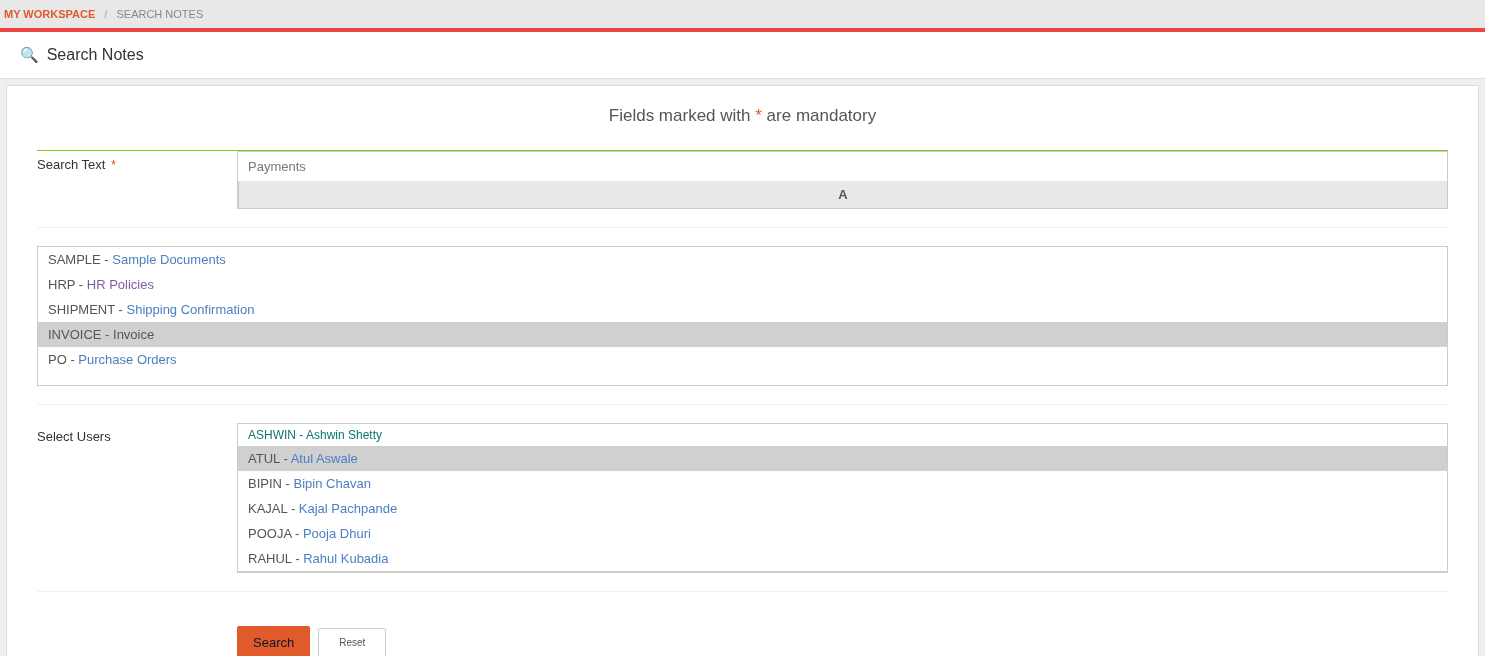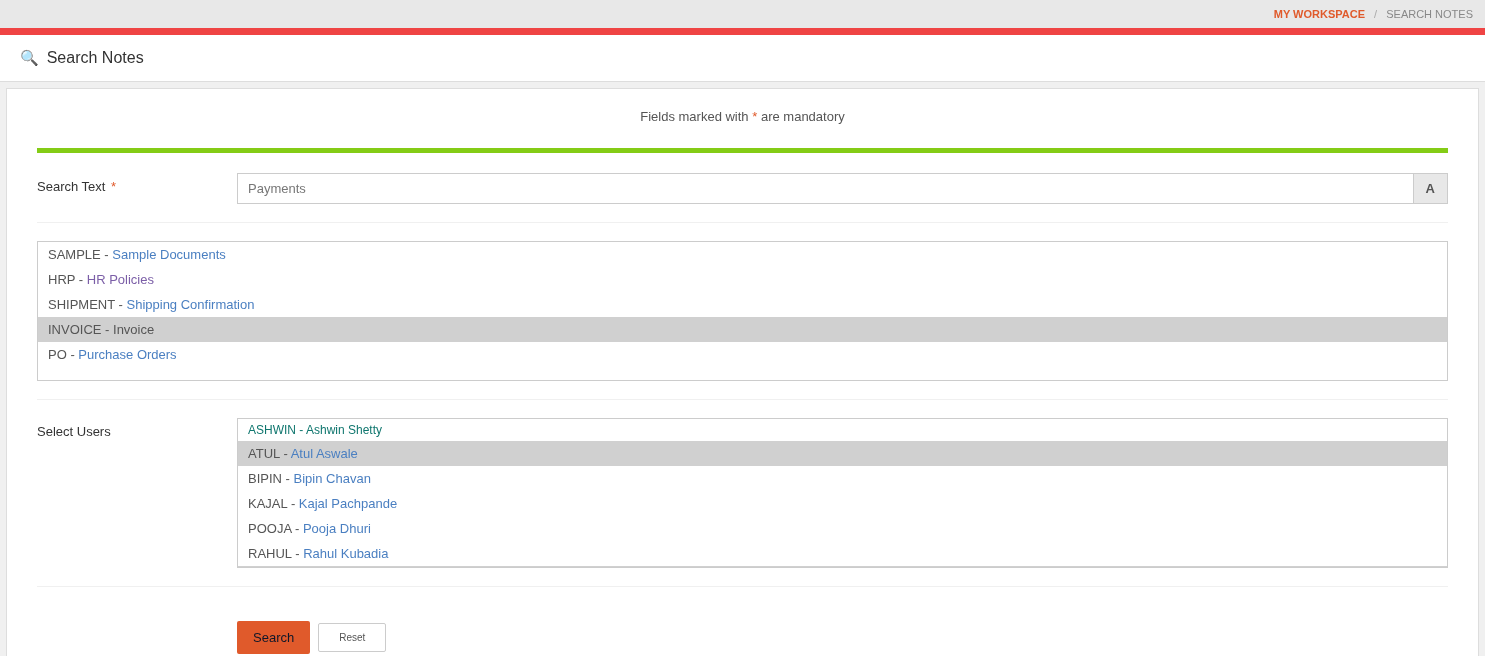--- a/index.html
+++ b/index.html
@@ -1,24 +1,23 @@
 <!DOCTYPE html>
 <html><head>
   <meta charset="utf-8">
   <style>
     * { box-sizing: border-box; margin: 0; padding: 0; }
     body { font-family: Arial, sans-serif; font-size: 13px; background: #f0f0f0; color: #333; }
 
     .breadcrumb-bar {
       background: #e8e8e8;
-      padding: 8px 12px;
+      padding: 8px 4px;
       font-size: 11px;
       color: #888;
-      border-bottom: 7px solid #ef4444;
-      text-align: right;
+      border-bottom: 4px solid #ef4444;
     }
     .breadcrumb-bar .workspace {
       color: #e05a2b;
       font-weight: bold;
     }
     .breadcrumb-bar .separator {
       margin: 0 6px;
       color: #aaa;
     }
     .breadcrumb-bar .current {
@@ -49,30 +48,29 @@
       background: #fff;
       margin: 6px;
       border: 1px solid #ddd;
       padding: 20px 30px 30px 30px;
       min-height: 580px;
     }
 
     .mandatory-note {
       text-align: center;
       margin-bottom: 24px;
-      font-size: 13px;
+      font-size: 17px;
       color: #555;
     }
     .mandatory-note .asterisk {
       color: #e05a2b;
     }
 
     .form-section {
-      border-top: 5px solid #84cc16;
-      padding-top: 20px;
+      border-top: 1px solid #84cc16;
     }
 
     .form-row {
       display: flex;
       align-items: flex-start;
       margin-bottom: 18px;
       padding-bottom: 18px;
       border-bottom: 1px solid #f0f0f0;
     }
 
@@ -90,20 +88,21 @@
 
     .form-control-wrap {
       flex: 1;
       position: relative;
     }
 
     .text-input-wrap {
       display: flex;
       border: 1px solid #ccc;
       background: #6d28d9;
+      flex-direction: column;
     }
     .text-input-wrap input {
       flex: 1;
       border: none;
       outline: none;
       padding: 7px 10px;
       font-size: 13px;
       color: #777;
     }
     .text-input-wrap .font-btn {

